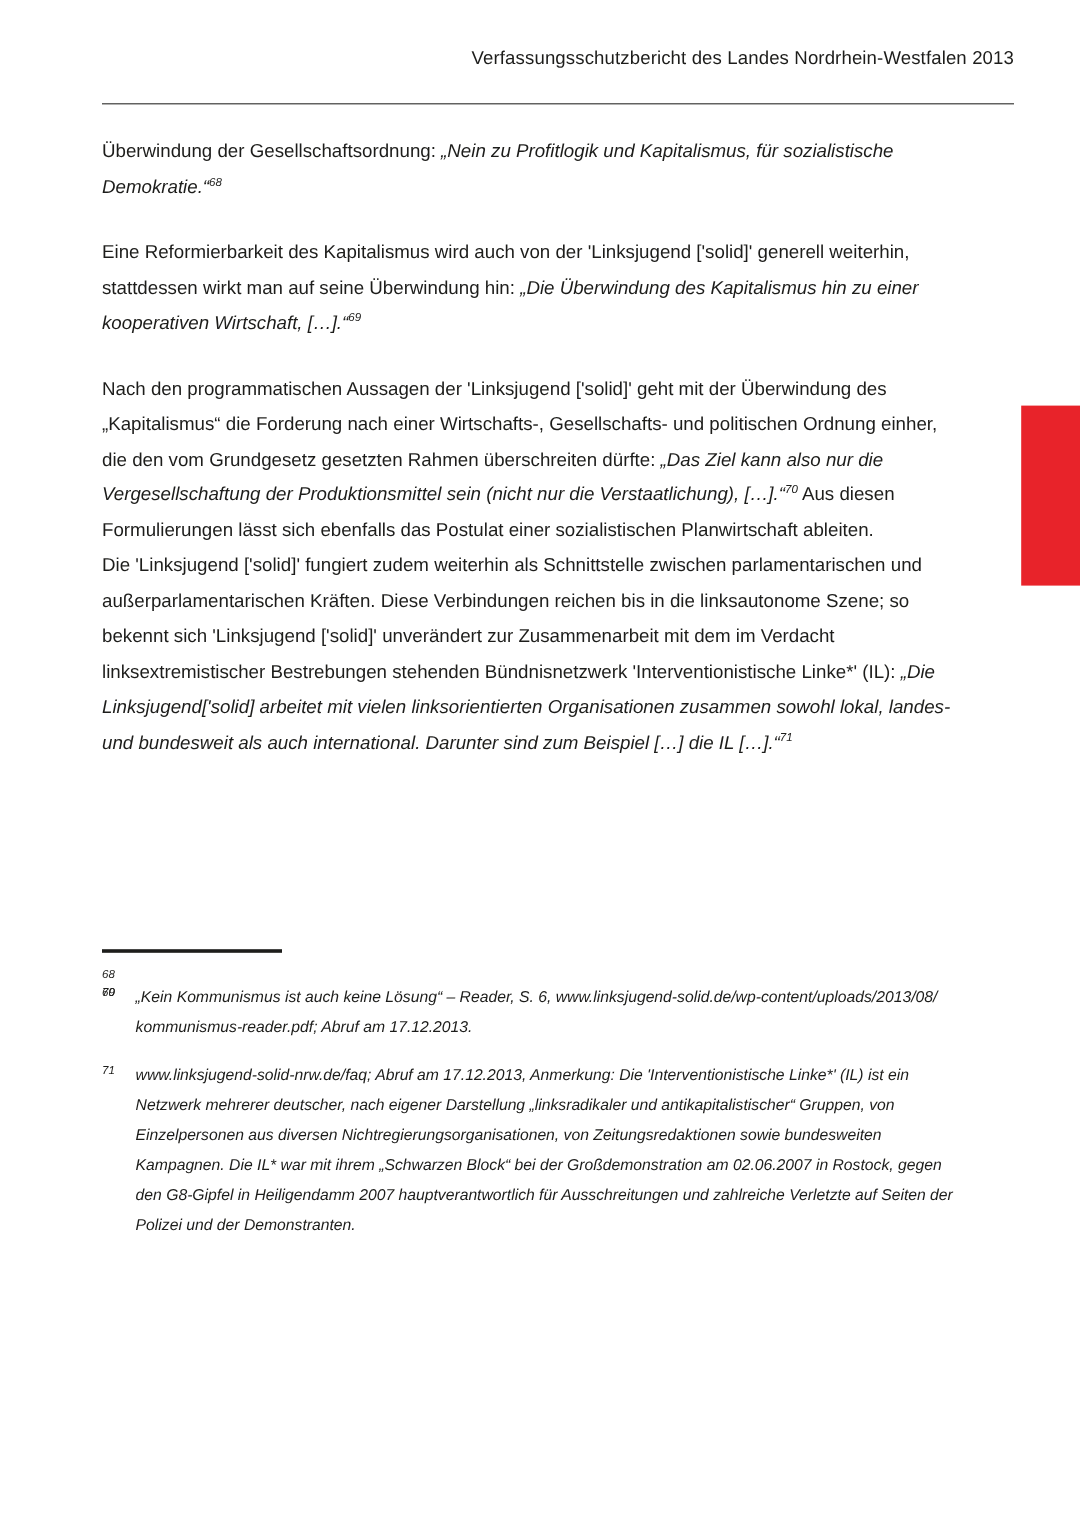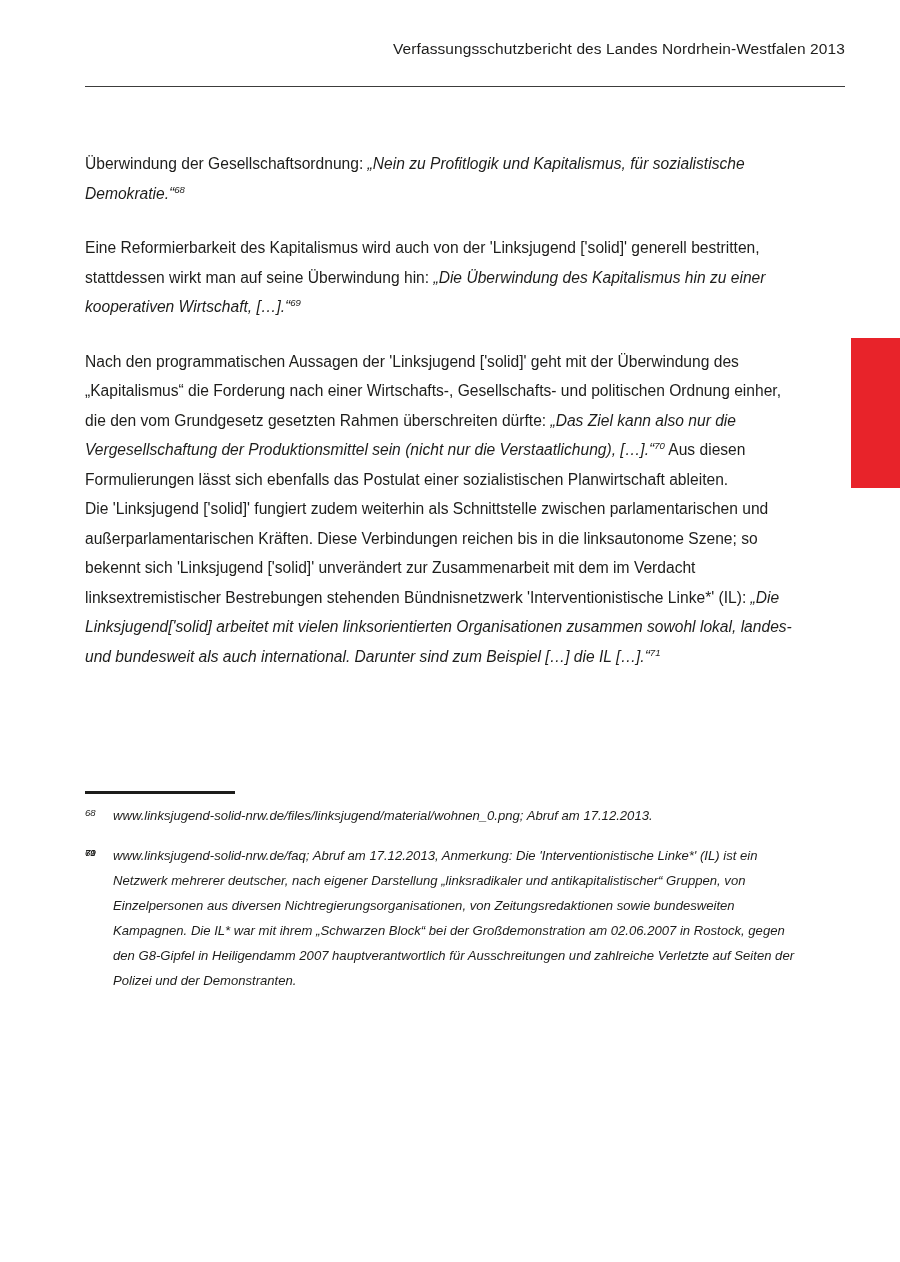--- a/index.html
+++ b/index.html
@@ -48,21 +48,20 @@
     height: 150px;
     background: #e8232a;
   }
 
   
   .body-col {
     position: absolute;
     left: 85px;
     top: 112px;
     width: 720px;
-    margin-top: 37px;
   }
   p.body {
     margin: 0 0 25px 0;
     font-size: 15.6px;
     line-height: 29.5px;
     color: #1d1d1b;
     text-align: left;
   }
   p.body:last-child { margin-bottom: 0; }
   h2.subhead {
@@ -154,33 +153,33 @@
 <div class="page">
 
   <div class="running-header">Verfassungsschutzbericht des Landes Nordrhein-Westfalen 2013</div>
   <div class="header-rule"></div>
 
   <div class="edge-tab"></div>
 
   <div class="body-col">
     <div id="paras-before">
         <p class="body"><span>Überwindung der Gesellschaftsordnung: </span><span class="q">„Nein zu Profitlogik und Kapitalismus, für sozialistische Demokratie.“</span><sup class="fn">68</sup></p>
-        <p class="body"><span>Eine Reformierbarkeit des Kapitalismus wird auch von der 'Linksjugend ['solid]' generell bestritten, stattdessen wirkt man auf seine Überwindung hin: </span><span class="q">„Die Überwindung des Kapitalismus hin zu einer kooperativen Wirtschaft, […].“</span><sup class="fn">69</sup></p>
+        <p class="body"><span>Eine Reformierbarkeit des Kapitalismus wird auch von der 'Linksjugend ['solid]' generell weiterhin, stattdessen wirkt man auf seine Überwindung hin: </span><span class="q">„Die Überwindung des Kapitalismus hin zu einer kooperativen Wirtschaft, […].“</span><sup class="fn">69</sup></p>
         <p class="body"><span>Nach den programmatischen Aussagen der 'Linksjugend ['solid]' geht mit der Überwindung des „Kapitalismus“ die Forderung nach einer Wirtschafts-, Gesellschafts- und politischen Ordnung einher, die den vom Grundgesetz gesetzten Rahmen überschreiten dürfte: </span><span class="q">„Das Ziel kann also nur die Vergesellschaftung der Produktionsmittel sein (nicht nur die Verstaatlichung), […].“</span><sup class="fn">70</sup><span> Aus diesen Formulierungen lässt sich ebenfalls das Postulat einer sozialistischen Planwirtschaft ableiten.</span></p>
       </div>
     <div id="paras-after">
         <p class="body"><span>Die 'Linksjugend ['solid]' fungiert zudem weiterhin als Schnittstelle zwischen parlamentarischen und außerparlamentarischen Kräften. Diese Verbindungen reichen bis in die linksautonome Szene; so bekennt sich 'Linksjugend ['solid]' unverändert zur Zusammenarbeit mit dem im Verdacht linksextremistischer Bestrebungen stehenden Bündnisnetzwerk 'Interventionistische Linke*' (IL): </span><span class="q">„Die Linksjugend['solid] arbeitet mit vielen linksorientierten Organisationen zusammen sowohl lokal, landes- und bundesweit als auch international. Darunter sind zum Beispiel […] die IL […].“</span><sup class="fn">71</sup></p>
       </div>
   </div>
 
   <div class="fn-rule"></div>
   <div class="footnotes" id="footnotes">
-      <div class="fn-item"><span class="fn-num">68</span><span>www.linksjugend-solid-nrw.de/files/linksjugend/material/wohnen_0.png; Abruf am 17.12.2013.</span></div>
+      <div class="fn-item"><span class="fn-num">68</span></div>
       <div class="fn-item"><span class="fn-num">69</span></div>
-      <div class="fn-item"><span class="fn-num">70</span></div>
+      <div class="fn-item"><span class="fn-num">70</span><span>„Kein Kommunismus ist auch keine Lösung“ – Reader, S. 6, www.linksjugend-solid.de/wp-content/uploads/2013/08/ kommunismus-reader.pdf; Abruf am 17.12.2013.</span></div>
       <div class="fn-item"><span class="fn-num">71</span><span>www.linksjugend-solid-nrw.de/faq; Abruf am 17.12.2013, Anmerkung: Die 'Interventionistische Linke*' (IL) ist ein Netzwerk mehrerer deutscher, nach eigener Darstellung „linksradikaler und antikapitalistischer“ Gruppen, von Einzelpersonen aus diversen Nichtregierungsorganisationen, von Zeitungsredaktionen sowie bundesweiten Kampagnen. Die IL* war mit ihrem „Schwarzen Block“ bei der Großdemonstration am 02.06.2007 in Rostock, gegen den G8-Gipfel in Heiligendamm 2007 hauptverantwortlich für Ausschreitungen und zahlreiche Verletzte auf Seiten der Polizei und der Demonstranten.</span></div>
     </div>
 
   <div class="footer-rule"></div>
   <div class="footer-row">
     <div class="footer-section">Linksextremismus</div>
     <div class="footer-page">197</div>
   </div>
 
 </div>

